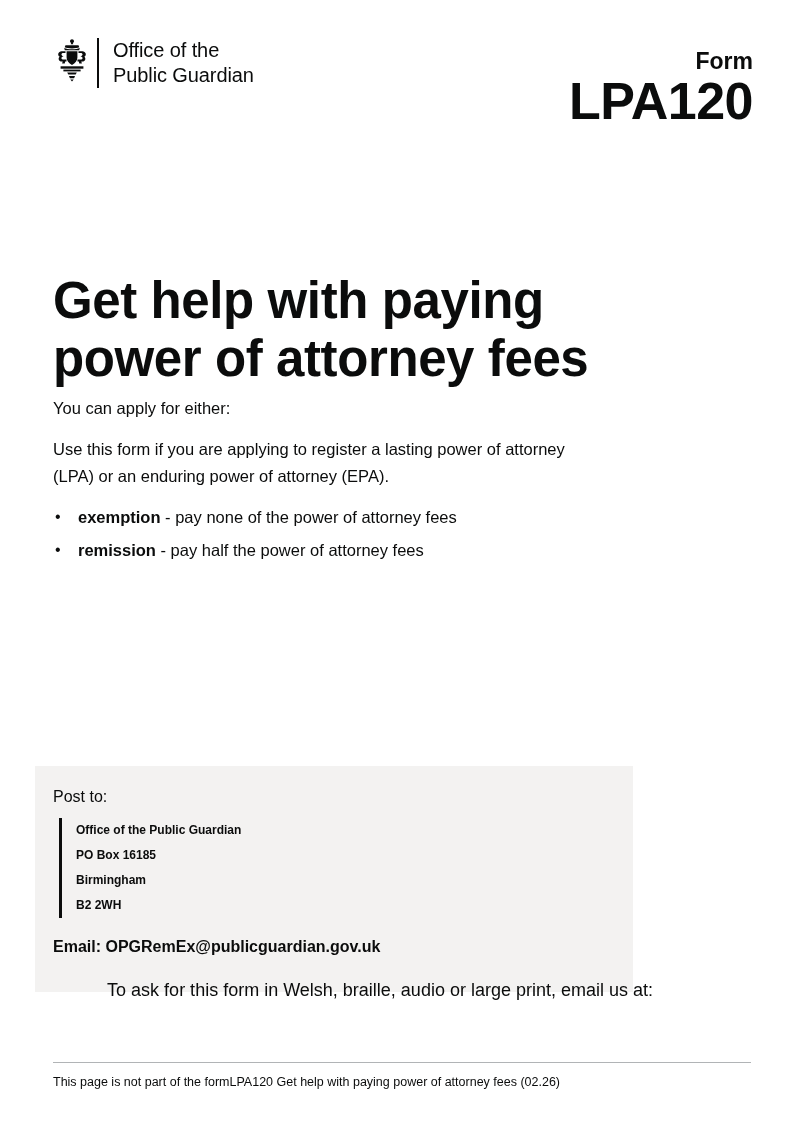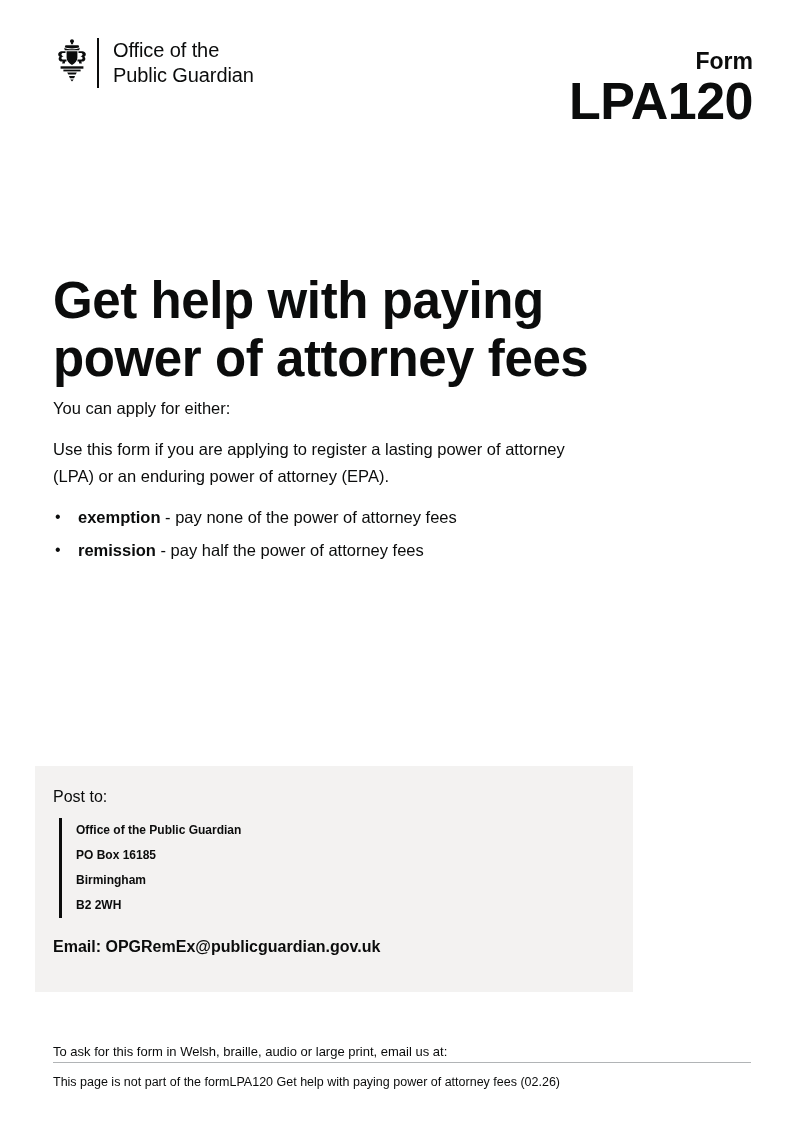--- a/index.html
+++ b/index.html
@@ -155,24 +155,25 @@
   .panel-email {
     font-size: 16px;
     font-weight: bold;
     line-height: 22px;
   }
 
   
   .alt {
     position: absolute;
     left: 53px;
-    top: 1040px;
+    top: 979px;
     width: 600px;
-    font-size: 13px;
+    font-size: 18px;
     line-height: 23px;
+    text-align: right;
   }
   .alt .email { font-weight: bold; }
 
   
   .rule {
     position: absolute;
     left: 53px;
     top: 1062px;
     width: 698px;
     height: 1px;

